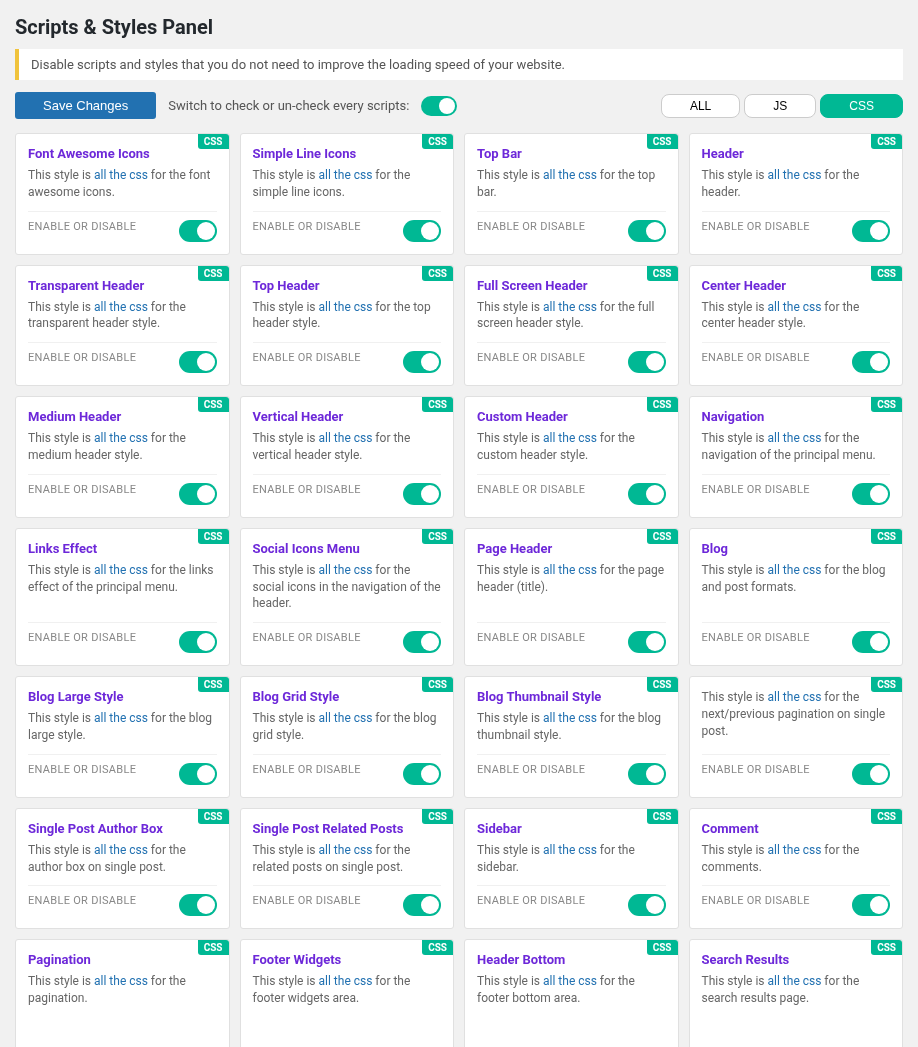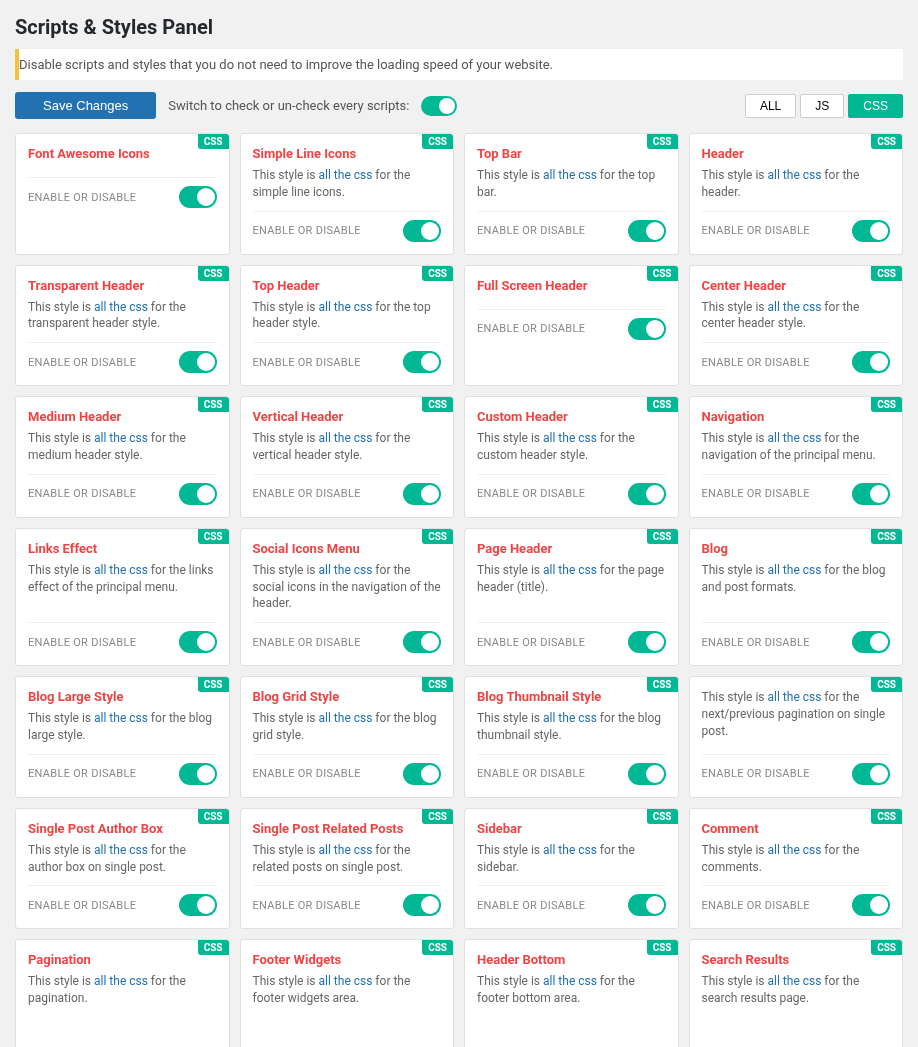--- a/index.html
+++ b/index.html
@@ -12,21 +12,21 @@
     }
     .page-title {
       font-size: 20px;
       font-weight: 700;
       margin-bottom: 10px;
       color: #23282d;
     }
     .info-bar {
       background: #fff;
       border-left: 4px solid #f0c33c;
-      padding: 8px 0;
+      padding: 8px 12px;
       margin-bottom: 12px;
       font-size: 13px;
       color: #555;
     }
     .toolbar {
       display: flex;
       align-items: center;
       margin-bottom: 14px;
       gap: 12px;
     }
@@ -64,26 +64,26 @@
       top: 2px;
       right: 2px;
       transition: right 0.2s;
     }
     .filter-btns {
       margin-left: auto;
       display: flex;
       gap: 4px;
     }
     .filter-btn {
-      padding: 4px 14px;
+      padding: 4px 28px;
       border: 1px solid #ccc;
       background: #fff;
       cursor: pointer;
       font-size: 12px;
-      border-radius: 2px;
+      border-radius: 8px;
     }
     .filter-btn.css-active {
       background: #00b894;
       color: #fff;
       border-color: #00b894;
     }
     .grid {
       display: grid;
       grid-template-columns: repeat(4, 1fr);
       gap: 10px;
@@ -105,36 +105,36 @@
       background: #00b894;
       color: #fff;
       font-size: 10px;
       font-weight: 700;
       padding: 2px 6px;
       border-radius: 0 3px 0 3px;
     }
     .card-title {
       font-size: 13px;
       font-weight: 700;
-      color: #ef4444;
+      color: #6d28d9;
       margin-bottom: 6px;
       padding-right: 30px;
     }
     .card-desc {
       font-size: 12px;
       color: #666;
       line-height: 1.4;
       flex: 1;
     }
     .card-desc span.highlight {
       color: #2271b1;
     }
     .card-footer {
       display: flex;
-      align-items: center;
+      align-items: flex-start;
       justify-content: space-between;
       margin-top: 10px;
       padding-top: 8px;
       border-top: 1px solid #f0f0f0;
     }
     .enable-label {
       font-size: 11px;
       color: #888;
       text-transform: uppercase;
       letter-spacing: 0.3px;
@@ -176,20 +176,21 @@
     <button class="filter-btn">ALL</button>
     <button class="filter-btn">JS</button>
     <button class="filter-btn css-active">CSS</button>
   </div>
 </div>
 
 <div class="grid" id="cards-container">
 <div class="card">
     <span class="card-badge">CSS</span>
     <div class="card-title">Font Awesome Icons</div>
+    <div class="card-desc">This style is <span class="highlight">all the css</span> for the font awesome icons.</div>
     <div class="card-footer">
       <span class="enable-label">ENABLE OR DISABLE</span>
       <span class="toggle-small"></span>
     </div>
   </div>
     <div class="card">
     <span class="card-badge">CSS</span>
     <div class="card-title">Simple Line Icons</div>
     <div class="card-desc">This style is <span class="highlight">all the css</span> for the simple line icons.</div>
     <div class="card-footer">
@@ -229,20 +230,21 @@
     <div class="card-title">Top Header</div>
     <div class="card-desc">This style is <span class="highlight">all the css</span> for the top header style.</div>
     <div class="card-footer">
       <span class="enable-label">ENABLE OR DISABLE</span>
       <span class="toggle-small"></span>
     </div>
   </div>
     <div class="card">
     <span class="card-badge">CSS</span>
     <div class="card-title">Full Screen Header</div>
+    <div class="card-desc">This style is <span class="highlight">all the css</span> for the full screen header style.</div>
     <div class="card-footer">
       <span class="enable-label">ENABLE OR DISABLE</span>
       <span class="toggle-small"></span>
     </div>
   </div>
     <div class="card">
     <span class="card-badge">CSS</span>
     <div class="card-title">Center Header</div>
     <div class="card-desc">This style is <span class="highlight">all the css</span> for the center header style.</div>
     <div class="card-footer">

